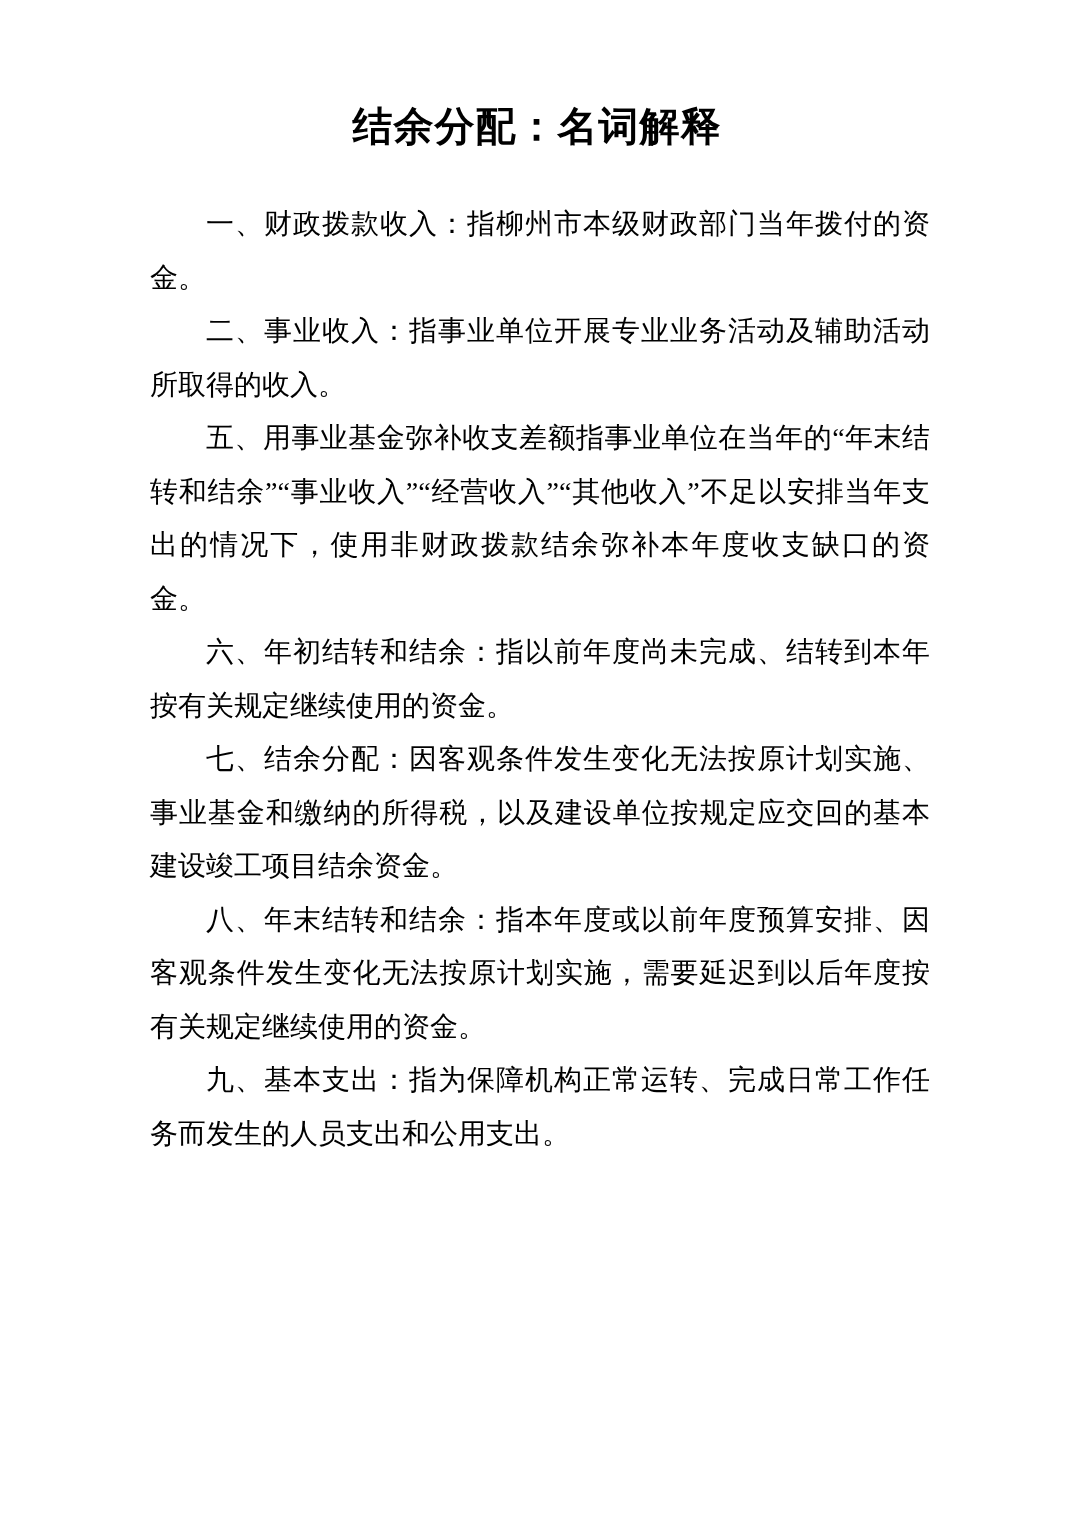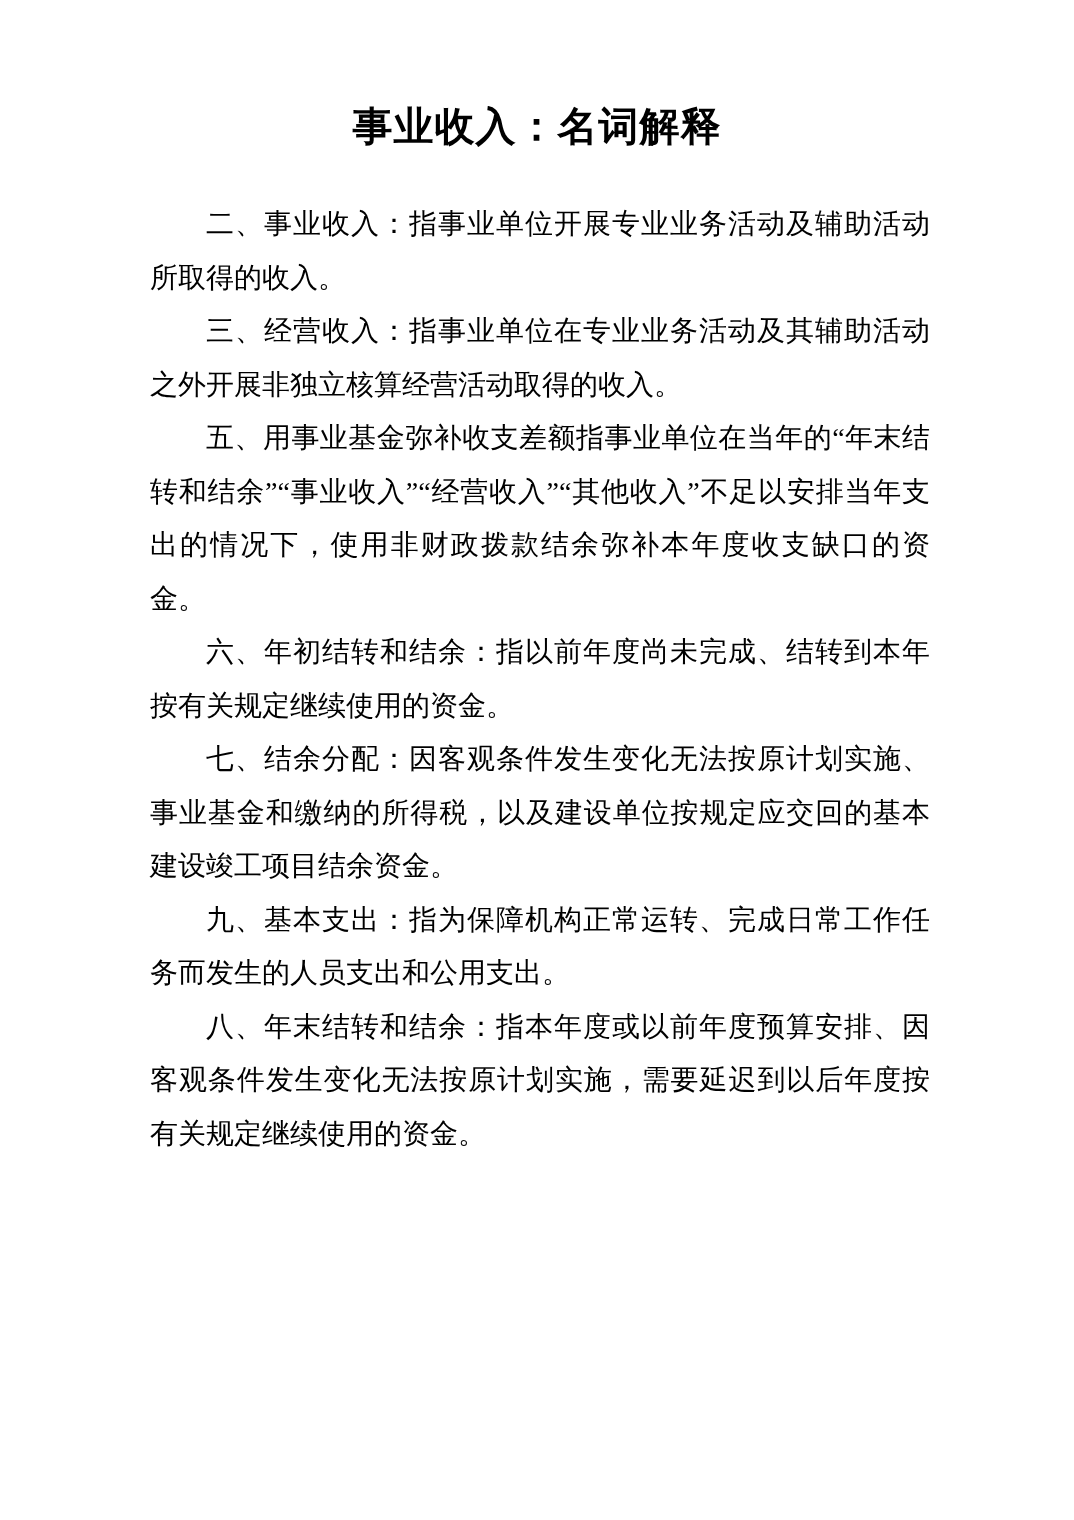--- a/index.html
+++ b/index.html
@@ -49,27 +49,27 @@
     font-size: 24px;
     line-height: 32px;
     color: #000000;
   }
 </style>
 </head>
 <body>
 
 <div class="page">
 
-  <h1 class="doc-title">事业收入：名词解释</h1>
+  <h1 class="doc-title">结余分配：名词解释</h1>
 
   <div class="content">
+    <p>一、财政拨款收入：指柳州市本级财政部门当年拨付的资金。</p>
     <p>二、事业收入：指事业单位开展专业业务活动及辅助活动所取得的收入。</p>
-    <p>三、经营收入：指事业单位在专业业务活动及其辅助活动之外开展非独立核算经营活动取得的收入。</p>
     <p>五、用事业基金弥补收支差额指事业单位在当年的“年末结转和结余”“事业收入”“经营收入”“其他收入”不足以安排当年支出的情况下，使用非财政拨款结余弥补本年度收支缺口的资金。</p>
     <p>六、年初结转和结余：指以前年度尚未完成、结转到本年按有关规定继续使用的资金。</p>
     <p>七、结余分配：因客观条件发生变化无法按原计划实施、事业基金和缴纳的所得税，以及建设单位按规定应交回的基本建设竣工项目结余资金。</p>
+    <p>八、年末结转和结余：指本年度或以前年度预算安排、因客观条件发生变化无法按原计划实施，需要延迟到以后年度按有关规定继续使用的资金。</p>
     <p>九、基本支出：指为保障机构正常运转、完成日常工作任务而发生的人员支出和公用支出。</p>
-    <p>八、年末结转和结余：指本年度或以前年度预算安排、因客观条件发生变化无法按原计划实施，需要延迟到以后年度按有关规定继续使用的资金。</p>
   </div>
 
   <div class="page-footer">- 24 -</div>
 
 </div>
 
 </body></html>

